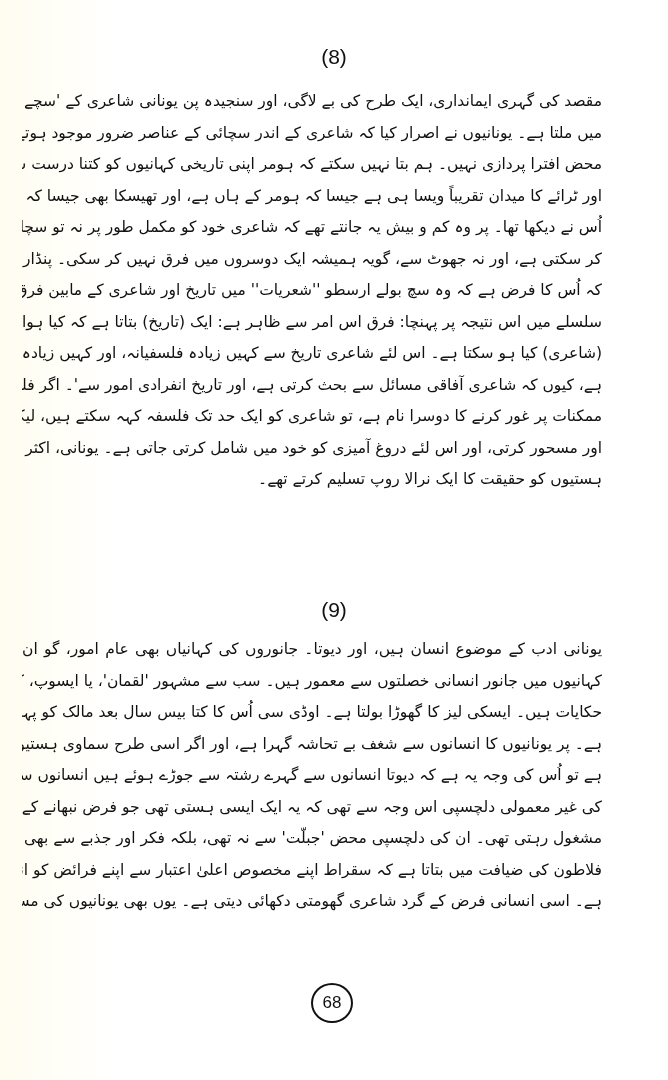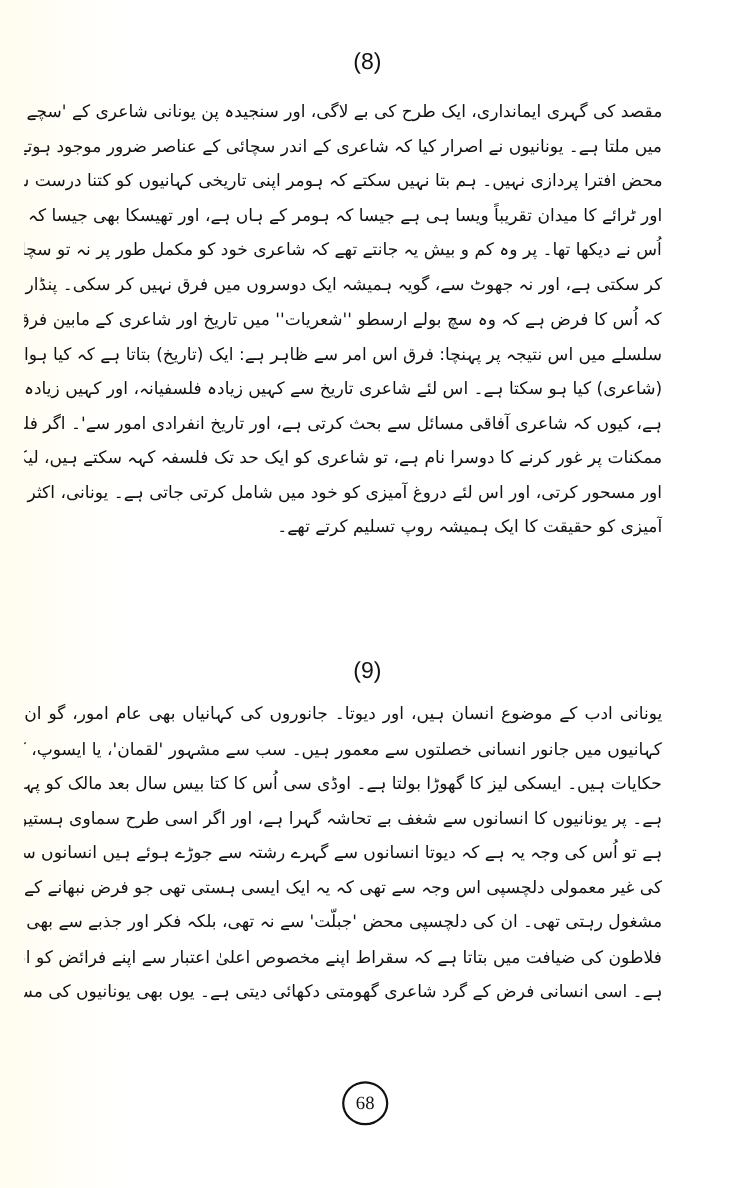--- a/index.html
+++ b/index.html
@@ -23,21 +23,21 @@
     height: 31.5px; line-height: 31.5px;
     font-family: "DejaVu Sans", sans-serif; font-size: 15.5px;
     white-space: nowrap; overflow: hidden;
     text-align: justify; text-align-last: justify;
   }
   .line.last { text-align-last: right; }
   .page-num {
     position: absolute; left: 311px; top: 983px; width: 38px; height: 36px;
     border: 2px solid #111; border-radius: 50%;
     display: flex; align-items: center; justify-content: center;
-    font-family: Liberation Serif, serif; font-size: 17px; color: #111;
+    font-family: Liberation Sans, sans-serif; font-size: 17px; color: #111;
   }
 </style>
 </head>
 <body>
 
 <div class="page">
 
   <div class="section-num" style="top:45px;">(8)</div>
 
   <div class="para" style="top:86px;">
@@ -46,21 +46,21 @@
     <div class="line">محض افترا پردازی نہیں۔ ہم بتا نہیں سکتے کہ ہومر اپنی تاریخی کہانیوں کو کتنا درست سمجھتا ہے۔</div>
     <div class="line">اور ٹرائے کا میدان تقریباً ویسا ہی ہے جیسا کہ ہومر کے ہاں ہے، اور تھیسکا بھی جیسا کہ اوڈی سی</div>
     <div class="line">اُس نے دیکھا تھا۔ پر وہ کم و بیش یہ جانتے تھے کہ شاعری خود کو مکمل طور پر نہ تو سچائی سے خود کو علیحدٰہ</div>
     <div class="line">کر سکتی ہے، اور نہ جھوٹ سے، گویہ ہمیشہ ایک دوسروں میں فرق نہیں کر سکی۔ پنڈار دعویٰ کرتا ہے</div>
     <div class="line">کہ اُس کا فرض ہے کہ وہ سچ بولے ارسطو ''شعریات'' میں تاریخ اور شاعری کے مابین فرق کے</div>
     <div class="line">سلسلے میں اس نتیجہ پر پہنچا: فرق اس امر سے ظاہر ہے: ایک (تاریخ) بتاتا ہے کہ کیا ہوا، دوسرا</div>
     <div class="line">(شاعری) کیا ہو سکتا ہے۔ اس لئے شاعری تاریخ سے کہیں زیادہ فلسفیانہ، اور کہیں زیادہ گہری</div>
     <div class="line">ہے، کیوں کہ شاعری آفاقی مسائل سے بحث کرتی ہے، اور تاریخ انفرادی امور سے'۔ اگر فلسفہ</div>
     <div class="line">ممکنات پر غور کرنے کا دوسرا نام ہے، تو شاعری کو ایک حد تک فلسفہ کہہ سکتے ہیں، لیکن شاعری لبھاتی</div>
     <div class="line">اور مسحور کرتی، اور اس لئے دروغ آمیزی کو خود میں شامل کرتی جاتی ہے۔ یونانی، اکثر اس دروغ</div>
-    <div class="line last">آمیزی کو حقیقت کا ایک ہمیشہ روپ تسلیم کرتے تھے۔</div>
+    <div class="line last">ہستیوں کو حقیقت کا ایک نرالا روپ تسلیم کرتے تھے۔</div>
   </div>
 
   <div class="section-num" style="top:598px;">(9)</div>
 
   <div class="para" style="top:634px;">
     <div class="line">یونانی ادب کے موضوع انسان ہیں، اور دیوتا۔ جانوروں کی کہانیاں بھی عام امور، گو ان</div>
     <div class="line">کہانیوں میں جانور انسانی خصلتوں سے معمور ہیں۔ سب سے مشہور 'لقمان'، یا ایسوپ، کی</div>
     <div class="line">حکایات ہیں۔ ایسکی لیز کا گھوڑا بولتا ہے۔ اوڈی سی اُس کا کتا بیس سال بعد مالک کو پہچان لیتا</div>
     <div class="line">ہے۔ پر یونانیوں کا انسانوں سے شغف بے تحاشہ گہرا ہے، اور اگر اسی طرح سماوی ہستیوں سے</div>
     <div class="line">ہے تو اُس کی وجہ یہ ہے کہ دیوتا انسانوں سے گہرے رشتہ سے جوڑے ہوئے ہیں انسانوں سے اُن</div>

